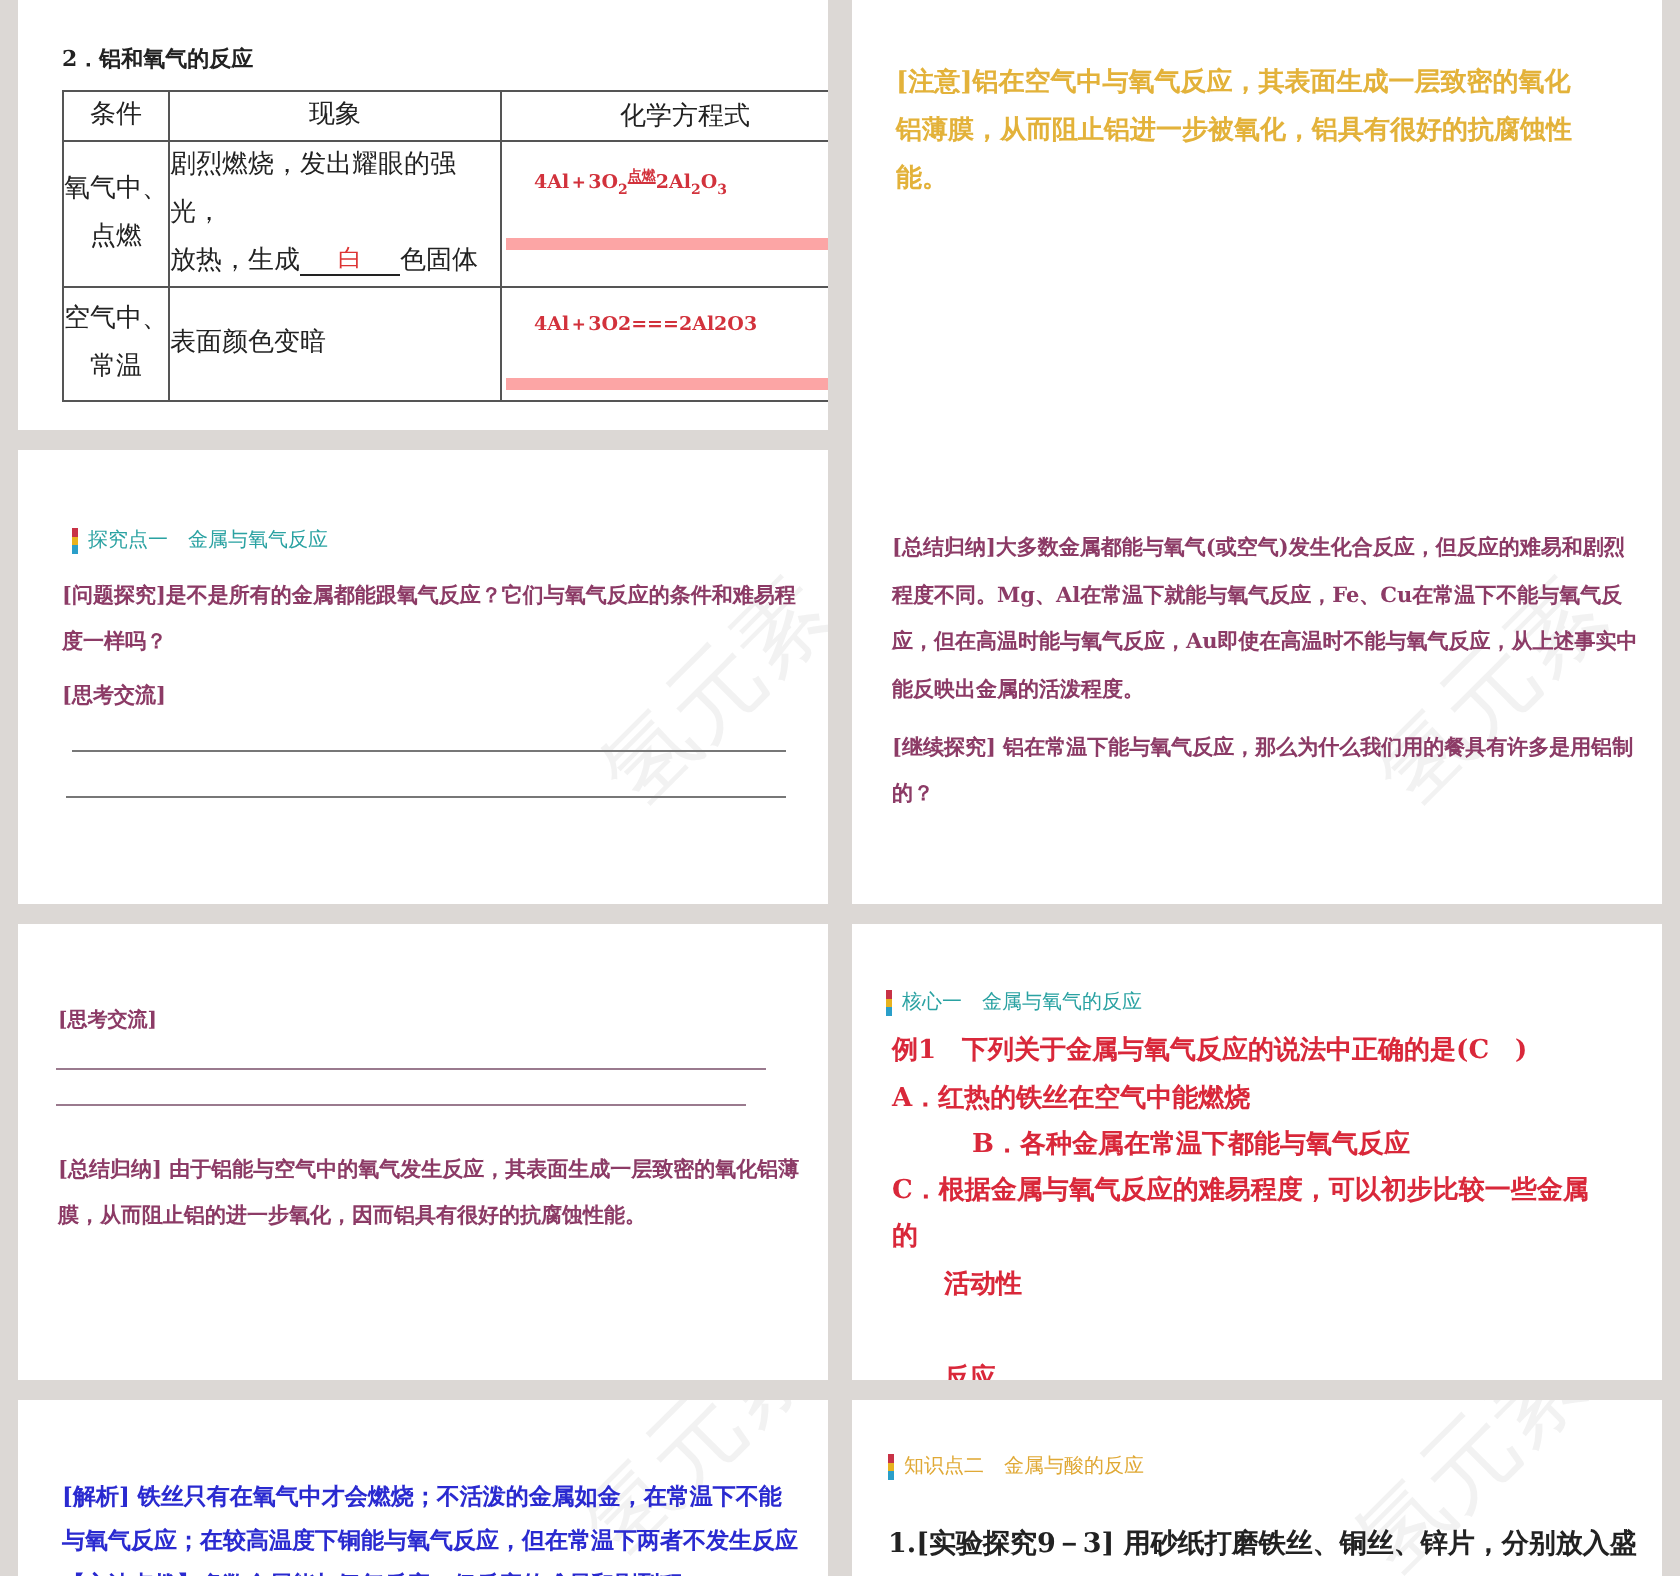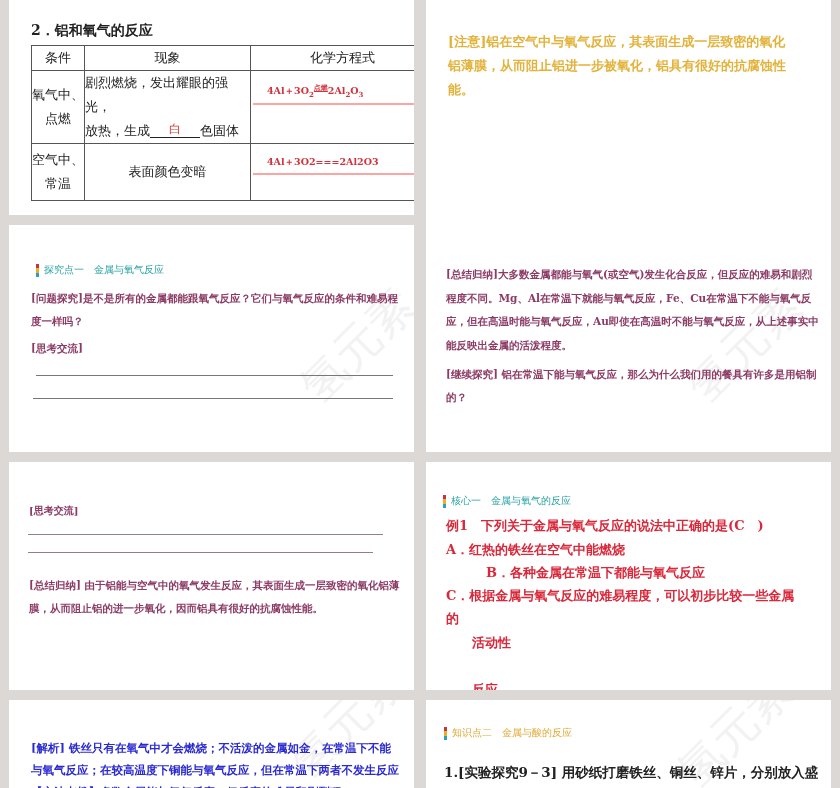--- a/index.html
+++ b/index.html
@@ -21,34 +21,34 @@
   .s7 { left: 9px;   top: 700px; width: 405px; height: 88px; }
   .s8 { left: 426px; top: 700px; width: 405px; height: 88px; }
 
   .watermark {
     position: absolute; color: rgba(150,150,150,0.12);
     font-size: 46px; font-family: "DejaVu Sans", sans-serif;
     transform: rotate(-45deg); white-space: nowrap; pointer-events: none;
   }
 
   
-  .s1 .title { position: absolute; left: 22px; top: 22px; font-size: 14px; color: #222; font-weight: bold; }
+  .s1 .title { position: absolute; left: 22px; top: 22px; font-size: 11px; color: #222; font-weight: bold; }
   .s1 table {
     position: absolute; left: 22px; top: 45px; width: 404px;
     border-collapse: collapse; font-size: 13px; color: #222;
   }
   .s1 td, .s1 th { border: 1px solid #555; padding: 0; font-weight: normal; }
   .s1 th { height: 23px; text-align: center; }
   .s1 .r1 td { height: 55px; }
   .s1 .r2 td { height: 56px; }
   .s1 .c1 { width: 52px; text-align: center; line-height: 24px; }
   .s1 .c2 { width: 165px; line-height: 24px; }
   .s1 .c3 { position: relative; }
   .blank { display: inline-block; width: 50px; border-bottom: 1px solid #222; text-align: center; color: #d33; font-size: 12px; line-height: 16px; vertical-align: top; margin-top: 2px; }
-  .eq { position: absolute; left: 2px; right: 2px; color: #d2323c; font-size: 9.5px; font-weight: bold; border-bottom: 2px solid #fca5a5; padding-left: 14px; padding-bottom: 4px; }
+  .eq { position: absolute; left: 2px; right: 2px; color: #d2323c; font-size: 9.5px; font-weight: bold; border-bottom: 6px solid #fca5a5; padding-left: 14px; padding-bottom: 20px; }
   .eq sub { font-size: 7px; }
   .eq .cond { font-size: 7px; position: relative; top: -4px; text-decoration: underline; }
 
   
   .s2 .note { position: absolute; left: 22px; top: 30px; width: 350px; color: #e3b23a; font-size: 13px; line-height: 24px; font-weight: bold; }
 
   
   .head { position: absolute; font-size: 10px; display: flex; align-items: center; }
   .bar { width: 3px; height: 13px; margin-right: 5px; background: linear-gradient(#c83246 0%, #c83246 33%, #e7b21e 33%, #e7b21e 66%, #2a9fc9 66%, #2a9fc9 100%); }
   .teal { color: #2aa2a2; }
@@ -90,21 +90,21 @@
       </td>
       <td class="c3">
         <div class="eq" style="top:14px;"><span>4Al＋3O</span><sub>2</sub><span class="cond">点燃</span><span>2Al</span><sub>2</sub><span>O</span><sub>3</sub></div>
       </td>
     </tr>
     <tr class="r2">
       <td class="c1">
         <div>空气中、</div>
         <div>常温</div>
       </td>
-      <td class="c2" style="text-align:center;">表面颜色变暗</td>
+      <td class="c2" style="">表面颜色变暗</td>
       <td class="c3">
         <div class="eq" style="top:12px;">4Al＋3O2===2Al2O3</div>
       </td>
     </tr>
   </tbody>
     </table>
 </div>
 
 <div class="slide s2">
   <div class="note">[注意]铝在空气中与氧气反应，其表面生成一层致密的氧化铝薄膜，从而阻止铝进一步被氧化，铝具有很好的抗腐蚀性能。</div>

